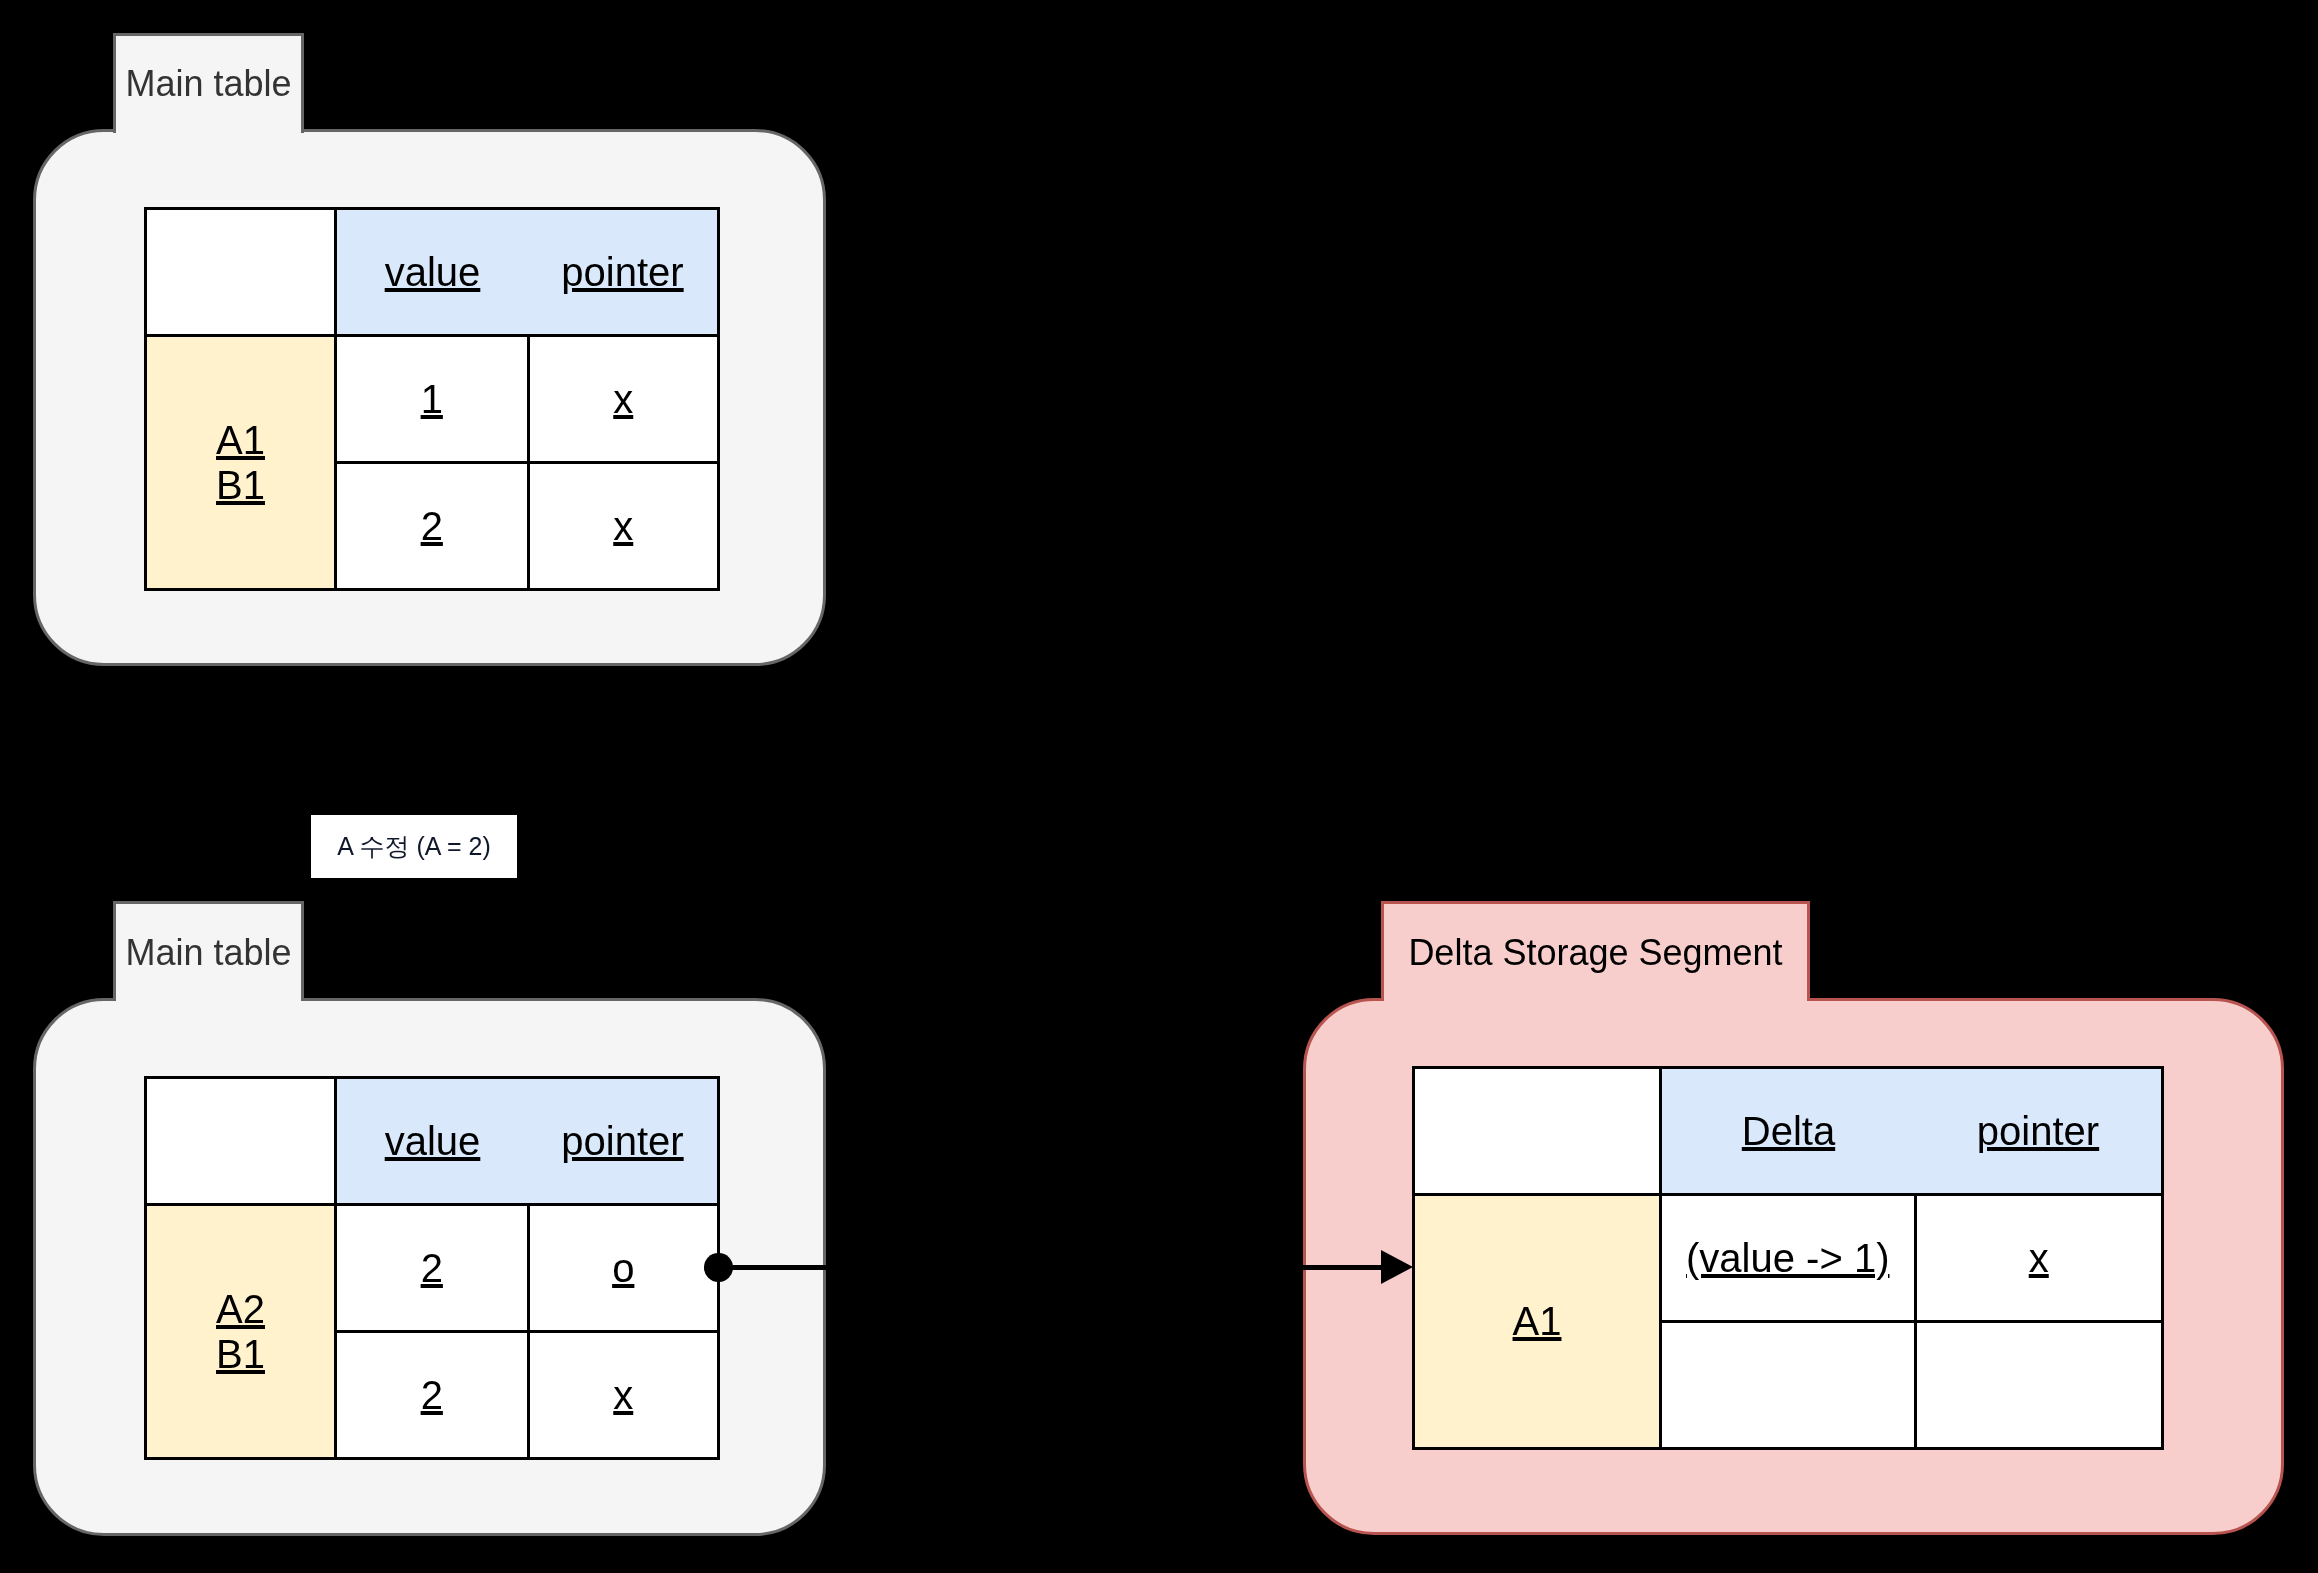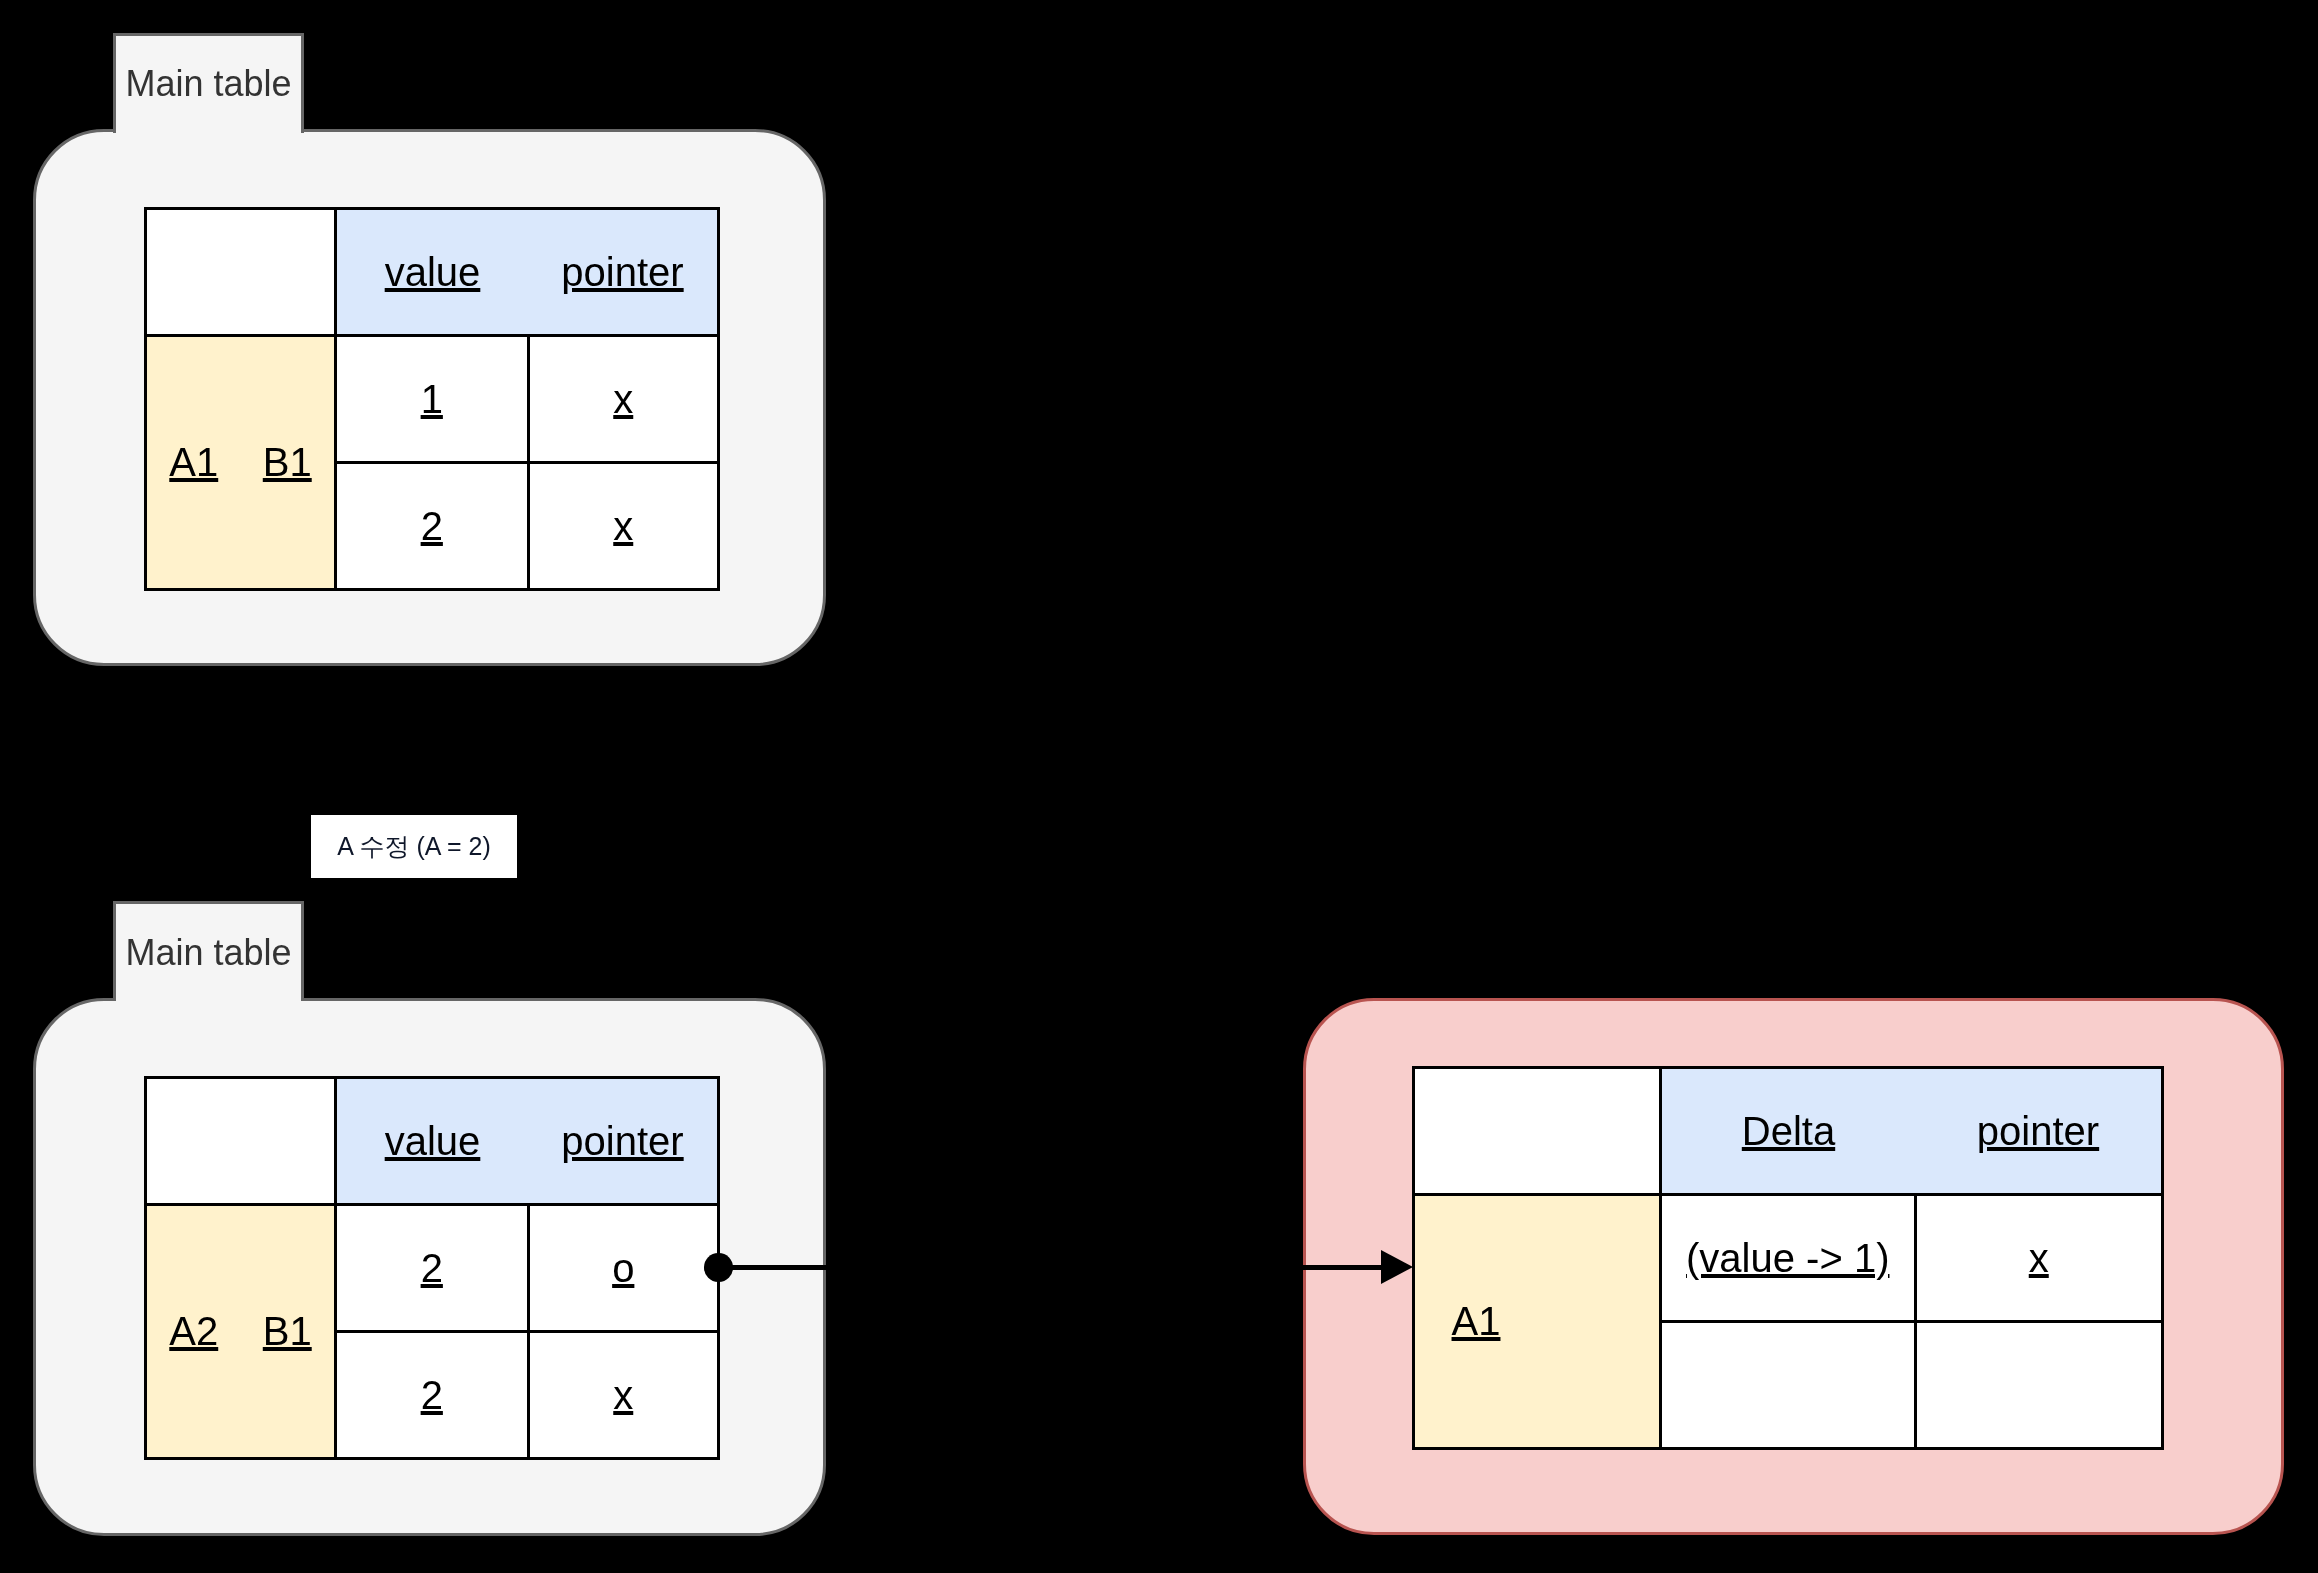--- a/index.html
+++ b/index.html
@@ -39,21 +39,21 @@
   .dtable td{border:3.2px solid var(--table-border);padding:0;text-align:center;
              vertical-align:middle;font-size:40px;color:var(--cell-text);background:#fff;overflow:hidden;text-decoration:underline;}
   .tbl-main-before{left:144px;top:207px;}
   .tbl-main-after{left:144px;top:1076px;}
   .tbl-delta{left:1412px;top:1066px;}
   td.blank{background:#fff;}
   td.hdr{background:var(--header-blue);}
   td.ylabel{background:var(--label-yellow);}
   .split{display:flex;width:100%;height:100%;align-items:center;}
   .split > span{display:flex;align-items:center;justify-content:center;height:100%;}
-  .stack{display:flex;flex-direction:row;width:100%;height:100%;}
+  .stack{display:flex;flex-direction:column;width:100%;height:100%;}
   .stack > div{flex:1;display:flex;align-items:center;justify-content:center;}
 
   
   .action-label{position:absolute;left:311px;top:815px;width:206px;height:63px;
     background:var(--label-bg);color:#0f172a;font-size:25px;display:flex;
     align-items:center;justify-content:center;z-index:2;white-space:nowrap;}
 
   
   .connector-line{position:absolute;left:714px;top:1265px;width:672px;height:4.8px;
     background:var(--connector);z-index:3;}
@@ -142,20 +142,23 @@
       <td>o</td>
     </tr>
     <tr style="height:127px">
       <td>2</td>
       <td>x</td>
     </tr>
   </tbody>
     </table>
 
   <div class="panel pink panel-delta"></div>
+  <div class="tab pink tab-delta">
+    <span>Delta Storage Segment</span>
+  </div>
   <table class="dtable tbl-delta">
     <colgroup>
         <col style="width:247px">
         <col style="width:253px">
         <col style="width:246px">
       </colgroup>
     <tbody>
         <tr style="height:127px">
       <td class="blank"></td>
       <td class="hdr" colspan="2">

